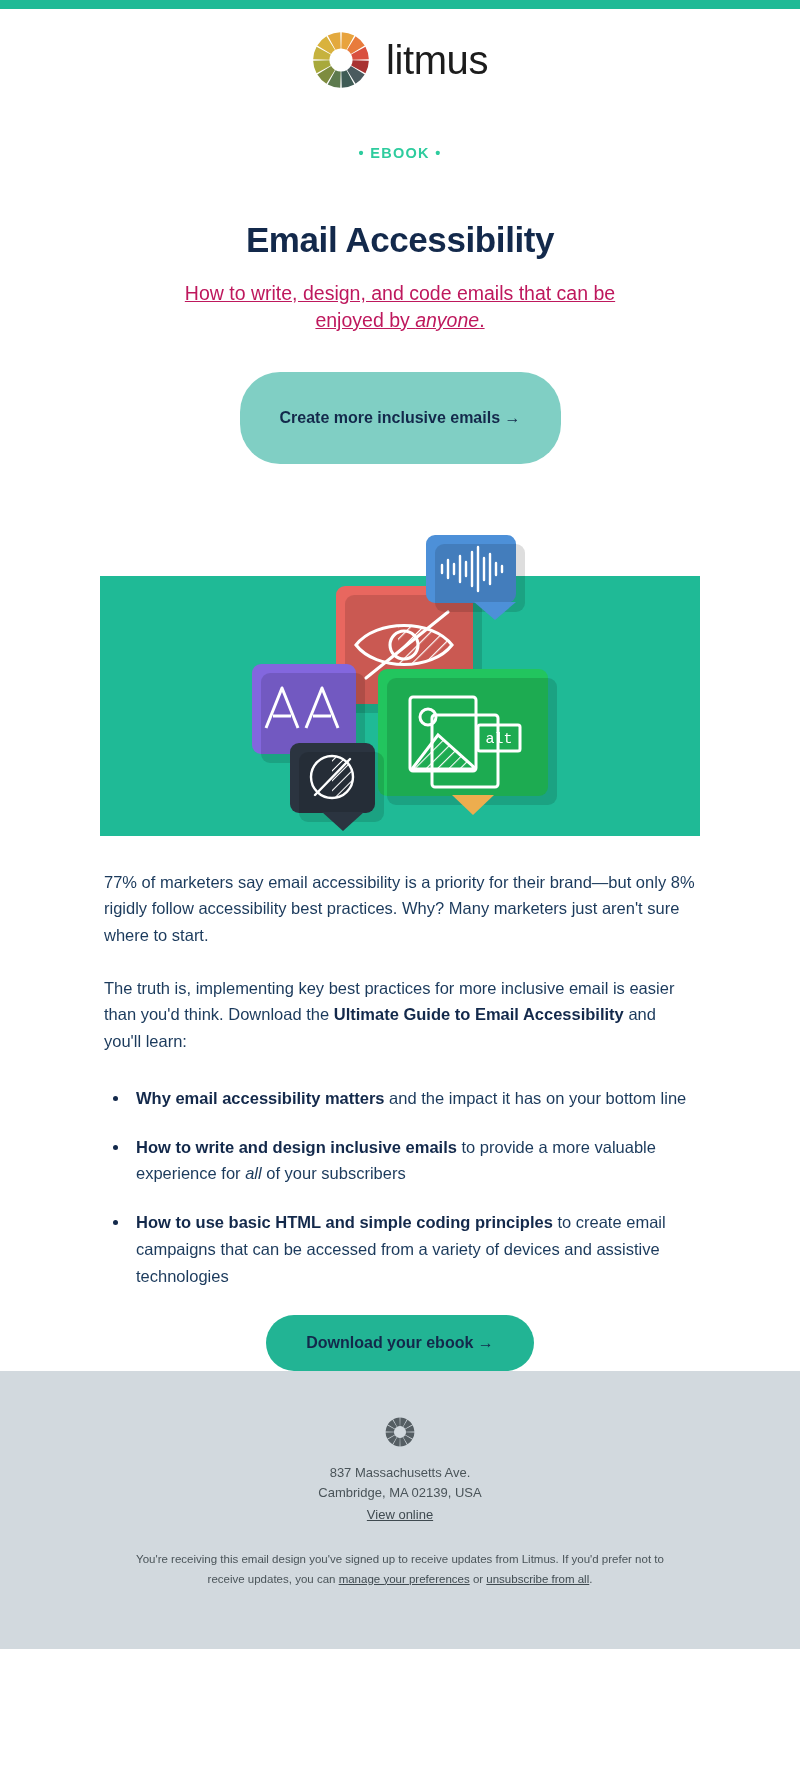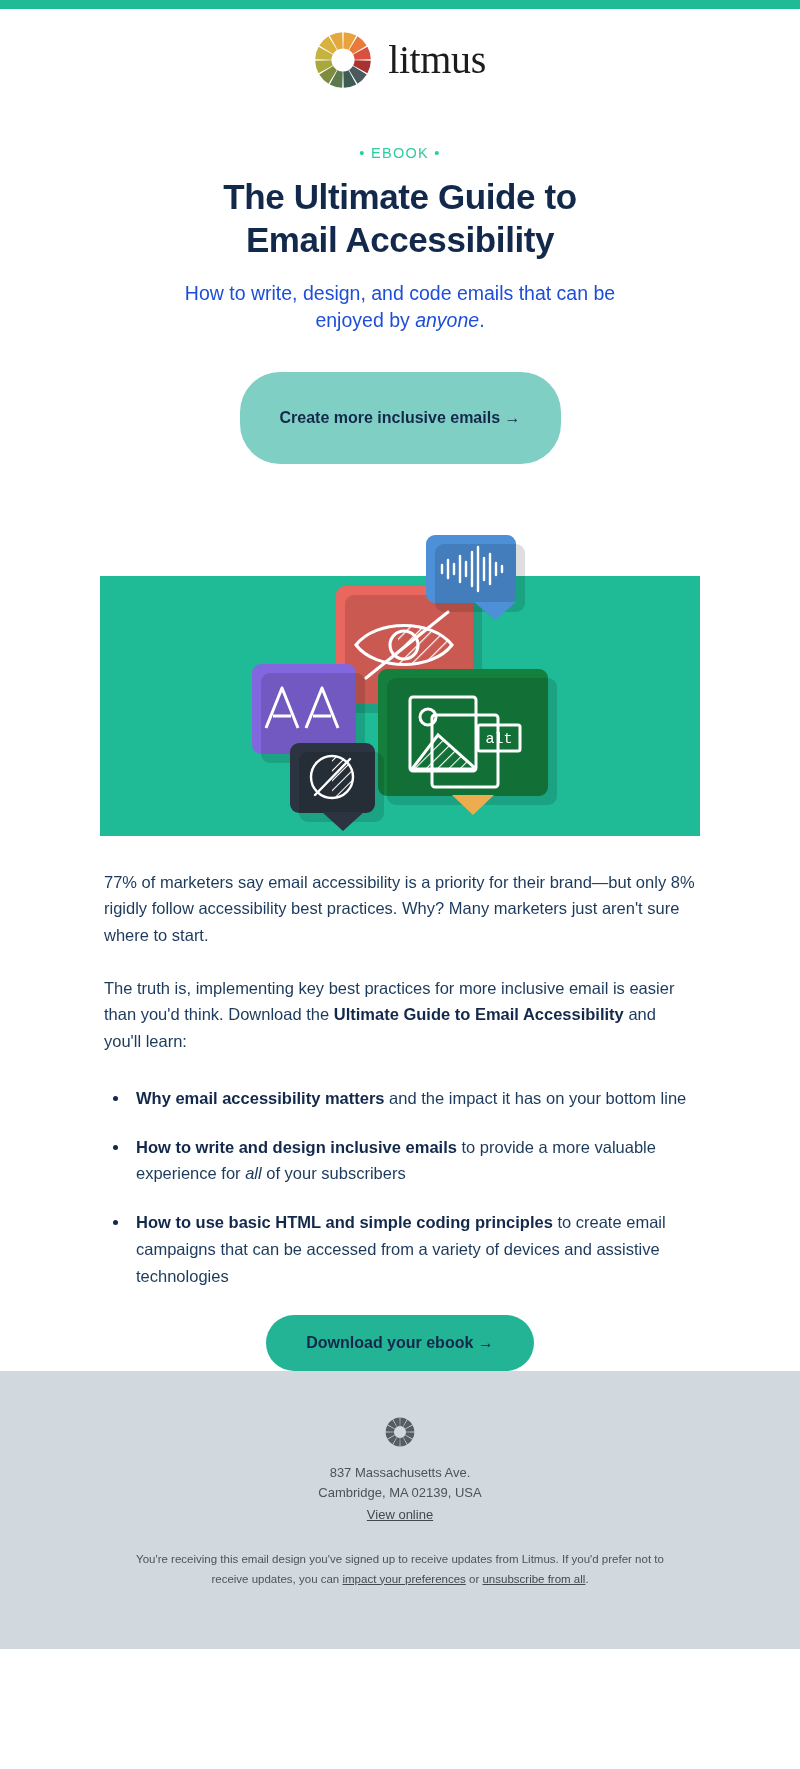--- a/index.html
+++ b/index.html
@@ -14,49 +14,49 @@
     color: #12263F;
     -webkit-font-smoothing: antialiased;
   }
 
   .email-wrap { width: 800px; margin: 0 auto; background: #ffffff; }
 
   
   .top-bar { height: 9px; width: 100%; background: #1FBA96; }
 
   
-  .header { padding: 22px 0 6px; text-align: center; font-family: Liberation Serif, serif; }
+  .header { padding: 22px 0 6px; text-align: center; }
   .logo-lockup {
     display: inline-flex; align-items: center; gap: 16px;
   }
   .logo-mark {
     width: 58px; height: 58px; position: relative; flex: 0 0 58px;
   }
   .logo-mark svg { display: block; width: 58px; height: 58px; }
   .logo-word {
     font-size: 40px; letter-spacing: -0.4px; color: #1c1c1c;
     font-weight: 400; line-height: 1;
   }
 
   
   .eyebrow {
     text-align: center; margin-top: 46px;
-    font-size: 14.5px; font-weight: normal; letter-spacing: 1.3px;
+    font-size: 14.5px; font-weight: bold; letter-spacing: 1.3px;
     color: #2ECC9E; text-transform: uppercase;
   }
 
   
   .headline {
     text-align: center; margin: 14px 0 0;
     font-size: 35px; font-weight: bold; line-height: 1.24;
     color: #13294B; letter-spacing: -0.4px;
   }
   .subhead {
     text-align: center; margin: 18px auto 0; max-width: 500px;
-    font-size: 19.5px; line-height: 1.38; color: #1d4ed8; font-weight: 400;
+    font-size: 19.5px; line-height: 1.38; color: #be185d; font-weight: 400; text-decoration: underline;
   }
   .subhead i { font-style: italic; }
 
   
   .cta-row { text-align: center; }
   .cta-row.first { margin-top: 38px; }
   .btn {
     display: inline-block; border: none; cursor: pointer;
     font-family: "Liberation Sans", sans-serif;
     font-weight: bold; color: #13294B;
@@ -111,21 +111,21 @@
   
   .bub-purple {
     left: 252px; top: 143px; width: 104px; height: 90px; background: #8367DE;
     z-index: 5;
   }
   .bub-purple .tail {
     left: 42px; bottom: -19px; border-top: 20px solid #8367DE;
   }
   
   .bub-amber {
-    left: 378px; top: 148px; width: 170px; height: 127px; background: #15803d;
+    left: 378px; top: 148px; width: 170px; height: 127px; background: #22c55e;
     z-index: 4;
   }
   .bub-amber .tail {
     left: 74px; bottom: -19px; border-top: 20px solid #EDAD4E;
   }
   
   .bub-dark {
     left: 290px; top: 222px; width: 85px; height: 70px; background: #2B3440;
     z-index: 6;
   }
@@ -197,21 +197,21 @@
             </g>
         </svg>
       </span>
       <span class="logo-word">litmus</span>
     </div>
   </div>
 
   <div class="eyebrow">• EBOOK •</div>
 
   <h1 class="headline">
-    <span>The Ultimate Guide to</span><br>
+    <br>
     <span>Email Accessibility</span>
   </h1>
 
   <p class="subhead">
     <span>How to write, design, and code emails that can be enjoyed by </span><i>anyone</i><span>.</span>
   </p>
 
   <div class="cta-row first">
     <a href="#" class="btn btn-teal">Create more inclusive emails →</a>
   </div>
@@ -363,17 +363,17 @@
           </g>
       </svg>
     </div>
     <p class="footer-addr">
       <span>837 Massachusetts Ave.</span><br>
       <span>Cambridge, MA 02139, USA</span>
     </p>
     <a href="#" class="footer-link">View online</a>
 
     <p class="footer-legal">
-      <span>You're receiving this email design you've signed up to receive updates from Litmus. If you'd prefer not to receive updates, you can </span><a href="#">impact your preferences</a><span> or </span><a href="#">unsubscribe from all</a><span>.</span>
+      <span>You're receiving this email design you've signed up to receive updates from Litmus. If you'd prefer not to receive updates, you can </span><a href="#">manage your preferences</a><span> or </span><a href="#">unsubscribe from all</a><span>.</span>
     </p>
   </div>
 
 </div>
 
 </body></html>

